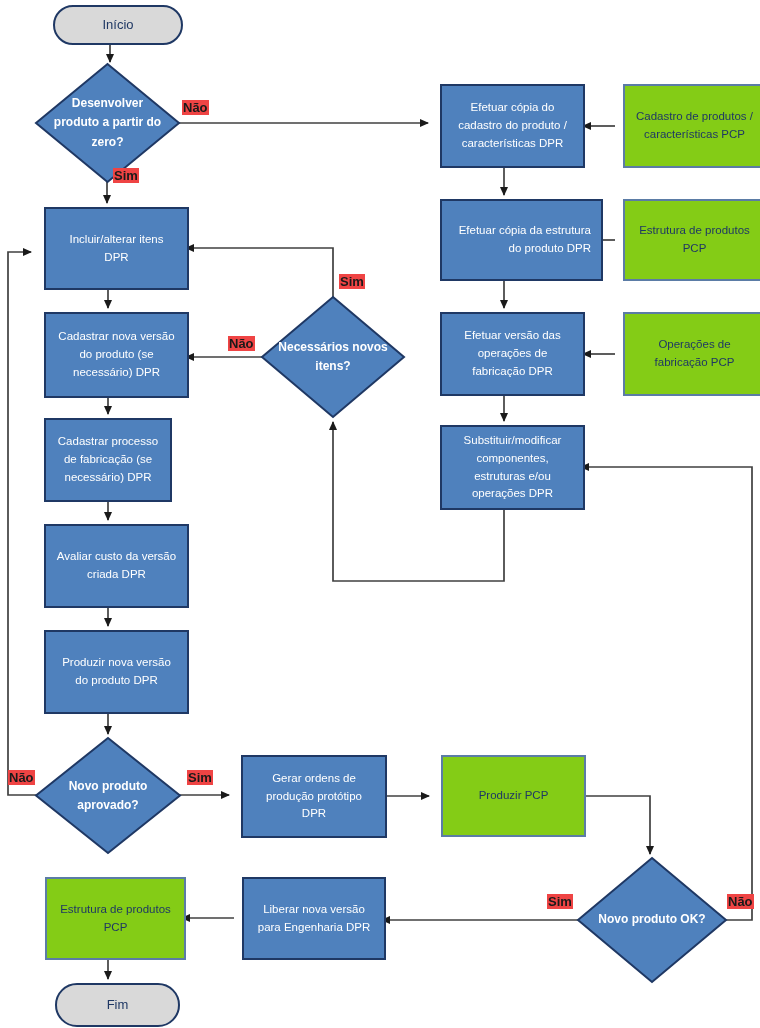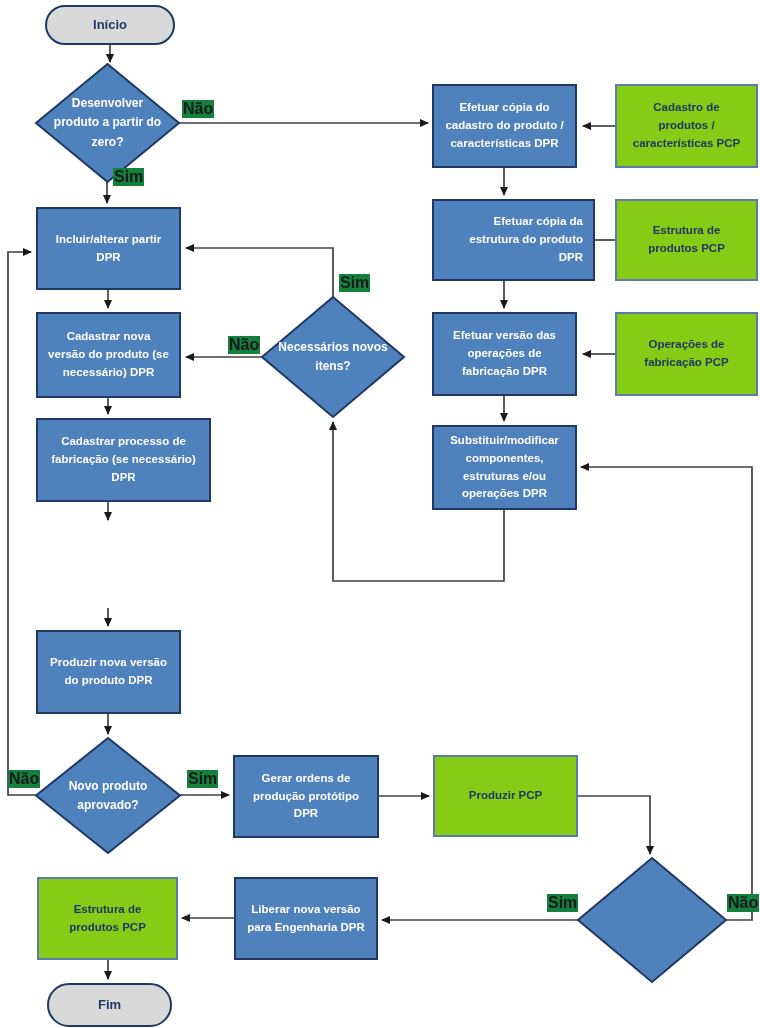--- a/index.html
+++ b/index.html
@@ -4,37 +4,38 @@
 <style>
   html,body { margin:0; padding:0; background:#ffffff; }
   #canvas {
     position:relative; width:760px; height:1028px; background:#ffffff;
     font-family:"Liberation Sans", sans-serif; overflow:hidden;
   }
   #wires { position:absolute; left:0; top:0; width:760px; height:1028px; }
   .node {
     position:absolute; box-sizing:border-box;
     display:flex; align-items:center; justify-content:center;
-    text-align:center; font-weight:bold; font-size:11.5px; line-height:1.55;
+    text-align:center; font-weight:normal; font-size:11.5px; line-height:1.55;
     padding:2px 10px;
+    margin-left:8px;
   }
   .process   { background:#4F81BD; border:2px solid #1F3864; color:#ffffff; }
   .reference { background:#84cc16; border:2px solid #5B7CA6; color:#1F3864; }
   .terminator{
     background:#D9D9D9; border:2px solid #1F3864; color:#1F3864;
     border-radius:22px; font-size:13px;
   }
   .diamond-label {
     position:absolute; display:flex; align-items:center; justify-content:center;
     text-align:center; color:#ffffff; font-weight:bold; font-size:12px;
     line-height:1.6; pointer-events:none;
   }
   .edge-label {
-    position:absolute; font-weight:bold; font-size:16px; color:#1a1a1a;
-    background:#15803d; padding:0 1px;
+    position:absolute; font-weight:bold; font-size:13px; color:#1a1a1a;
+    background:#ef4444; padding:0 1px;
   }
 </style>
 </head>
 <body>
 
 <div id="canvas">
 
   <svg id="wires" viewBox="0 0 760 1028" xmlns="http://www.w3.org/2000/svg">
     <defs>
       <marker id="arrow" markerWidth="10" markerHeight="9" refX="8" refY="4" orient="auto" markerUnits="userSpaceOnUse">
@@ -79,29 +80,33 @@
   <div class="node terminator" style="left:45px; top:5px; width:130px; height:40px;">
     <span>Início</span>
   </div>
   <div class="node terminator" style="left:47px; top:983px; width:125px; height:44px;">
     <span>Fim</span>
   </div>
 
   <div class="diamond-label" style="left:52px;  top:92px;  width:111px; height:62px;">Desenvolver produto a partir do zero?</div>
   <div class="diamond-label" style="left:273px; top:326px; width:120px; height:62px;">Necessários novos itens?</div>
   <div class="diamond-label" style="left:48px;  top:765px; width:120px; height:62px;">Novo produto aprovado?</div>
+  <div class="diamond-label" style="left:592px; top:889px; width:120px; height:62px;">Novo produto OK?</div>
 
   <div class="node process" style="left:36px; top:207px; width:145px; height:83px;">
-    <span>Incluir/alterar partir DPR</span>
+    <span>Incluir/alterar itens DPR</span>
   </div>
   <div class="node process" style="left:36px; top:312px; width:145px; height:86px;">
     <span>Cadastrar nova versão do produto (se necessário) DPR</span>
   </div>
-  <div class="node process" style="left:36px; top:418px; width:175px; height:84px;">
+  <div class="node process" style="left:36px; top:418px; width:128px; height:84px;">
     <span>Cadastrar processo de fabricação (se necessário) DPR</span>
+  </div>
+  <div class="node process" style="left:36px; top:524px; width:145px; height:84px;">
+    <span>Avaliar custo da versão criada DPR</span>
   </div>
   <div class="node process" style="left:36px; top:630px; width:145px; height:84px;">
     <span>Produzir nova versão do produto DPR</span>
   </div>
 
   <div class="node process" style="left:432px; top:84px; width:145px; height:84px;">
     <span>Efetuar cópia do cadastro do produto / características DPR</span>
   </div>
   <div class="node reference" style="left:615px; top:84px; width:143px; height:84px;">
     <span>Cadastro de produtos / características PCP</span>

